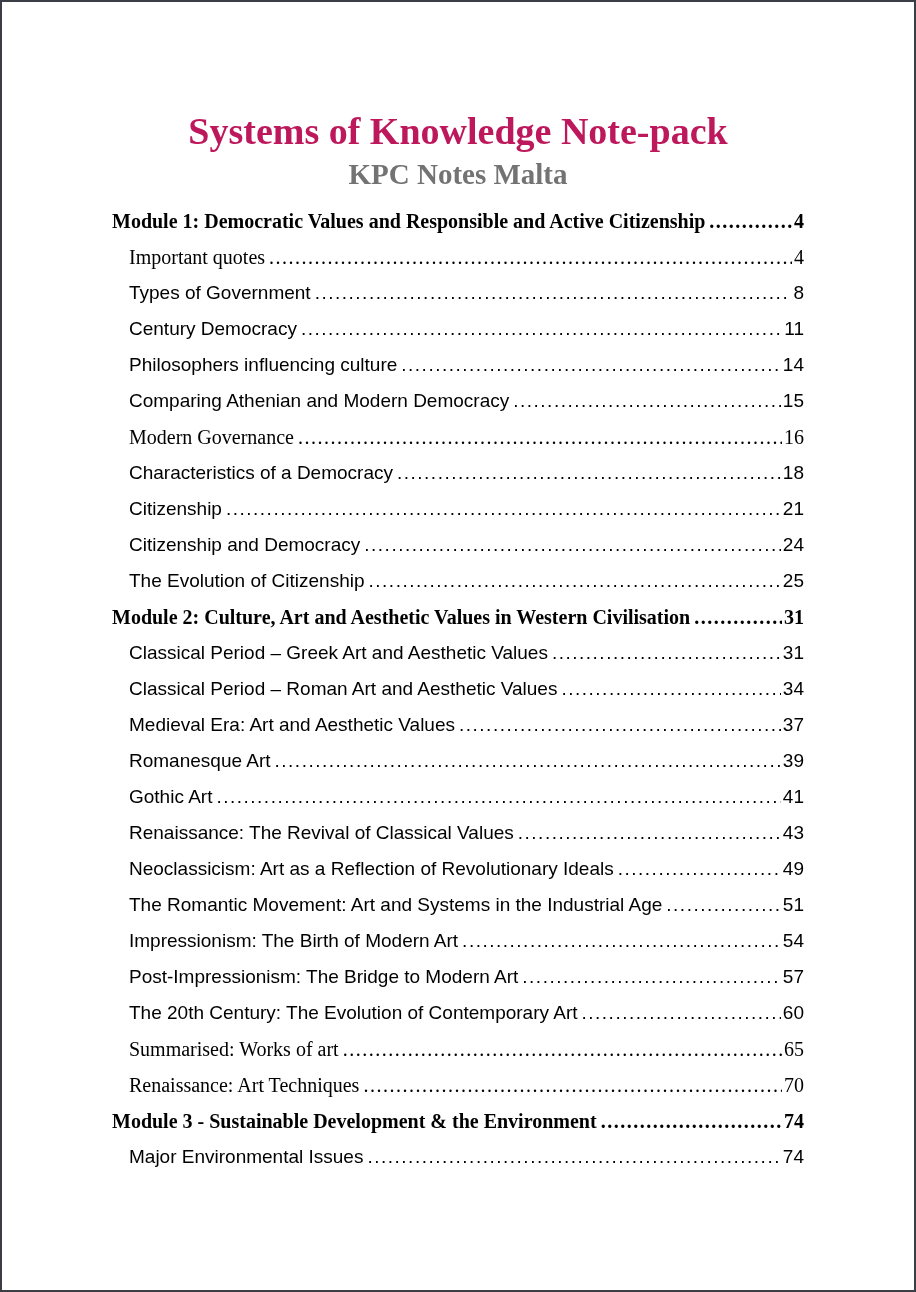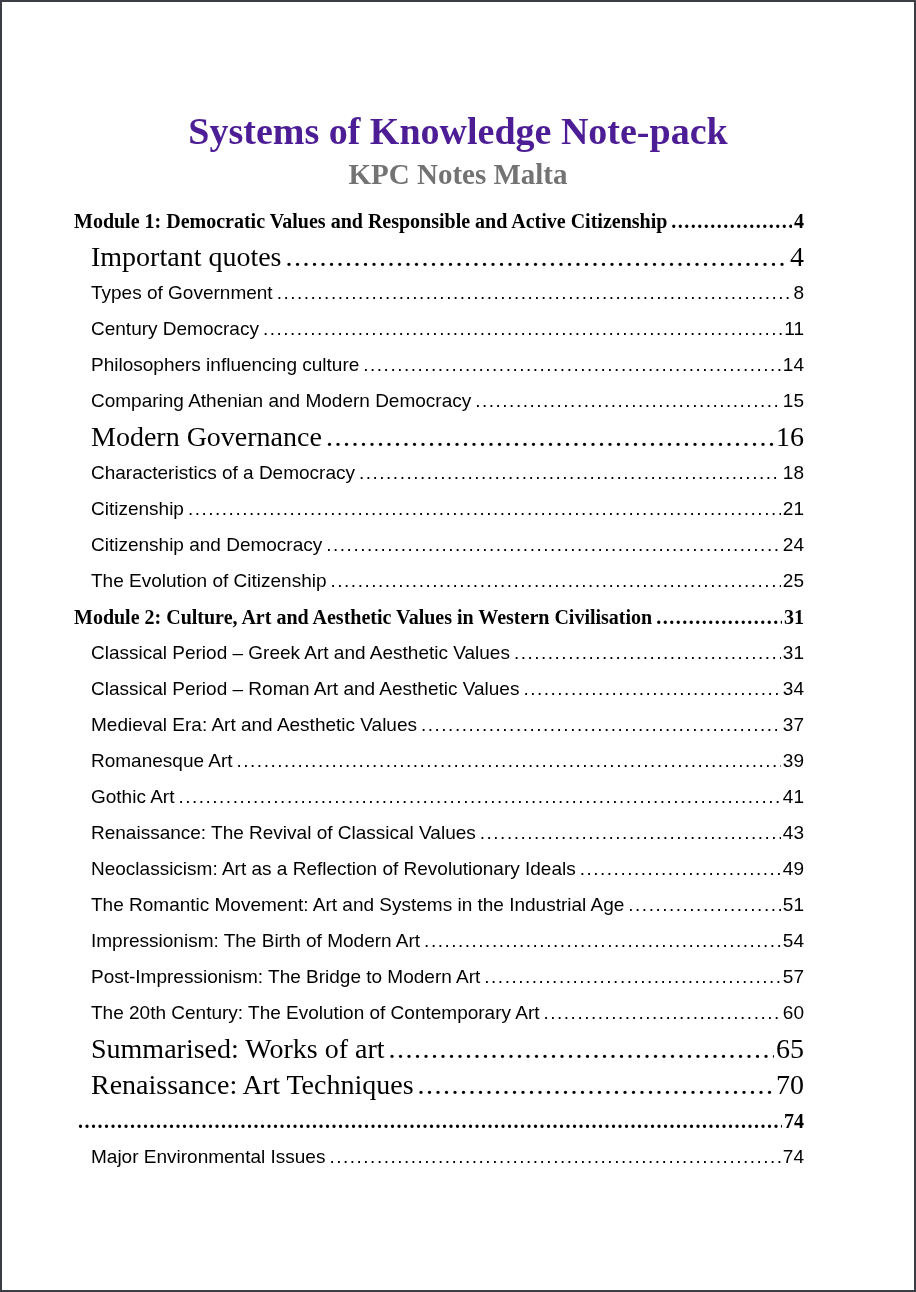--- a/index.html
+++ b/index.html
@@ -28,36 +28,36 @@
   .subtitle {
     margin-top: 3px;
     text-align: center;
     font-family: "Liberation Serif", serif;
     font-weight: bold;
     font-size: 29px;
     line-height: 1.2;
     color: #737373;
   }
   .toc {
-    margin: 11px 110px 0 72px;
+    margin: 11px 110px 0 110px;
     display: flex;
     flex-direction: column;
   }
   .toc-row {
     display: flex;
     align-items: baseline;
     height: 36px;
     line-height: 36px;
     color: #000000;
     text-decoration: none;
     cursor: pointer;
   }
   .toc-row.serif {
     font-family: "Liberation Serif", serif;
-    font-size: 28px;
+    font-size: 20px;
   }
   .toc-row.sans {
     font-family: "Liberation Sans", sans-serif;
     font-size: 19px;
     text-align: center;
   }
   .toc-row.entry { padding-left: 17px; }
   .toc-row.module {
     padding-left: 0;
     font-family: "Liberation Serif", serif;
@@ -74,21 +74,21 @@
   .toc-dots::after {
     content: "..........................................................................................................................................................................................................";
     letter-spacing: 1.5px;
   }
   .toc-page { white-space: nowrap; }
 </style>
 </head>
 <body>
 
 <div class="page" style="border-color: rgb(59, 62, 69);">
-  <h1 class="title" style="color: #4c1d95;">Systems of Knowledge Note-pack</h1>
+  <h1 class="title" style="color: #be185d;">Systems of Knowledge Note-pack</h1>
   <h2 class="subtitle">KPC Notes Malta</h2>
   <nav class="toc">
   <a class="toc-row module serif">
     <span class="toc-label">Module 1: Democratic Values and Responsible and Active Citizenship</span>
     <span class="toc-dots"></span>
     <span class="toc-page">4</span>
   </a>
 
   <a class="toc-row entry serif">
     <span class="toc-label">Important quotes</span>
@@ -228,20 +228,21 @@
     <span class="toc-page">65</span>
   </a>
 
   <a class="toc-row entry serif">
     <span class="toc-label">Renaissance: Art Techniques</span>
     <span class="toc-dots"></span>
     <span class="toc-page">70</span>
   </a>
 
   <a class="toc-row module serif">
+    <span class="toc-label">Module 3 - Sustainable Development &amp; the Environment</span>
     <span class="toc-dots"></span>
     <span class="toc-page">74</span>
   </a>
 
   <a class="toc-row entry sans">
     <span class="toc-label">Major Environmental Issues</span>
     <span class="toc-dots"></span>
     <span class="toc-page">74</span>
   </a>
 </nav>

